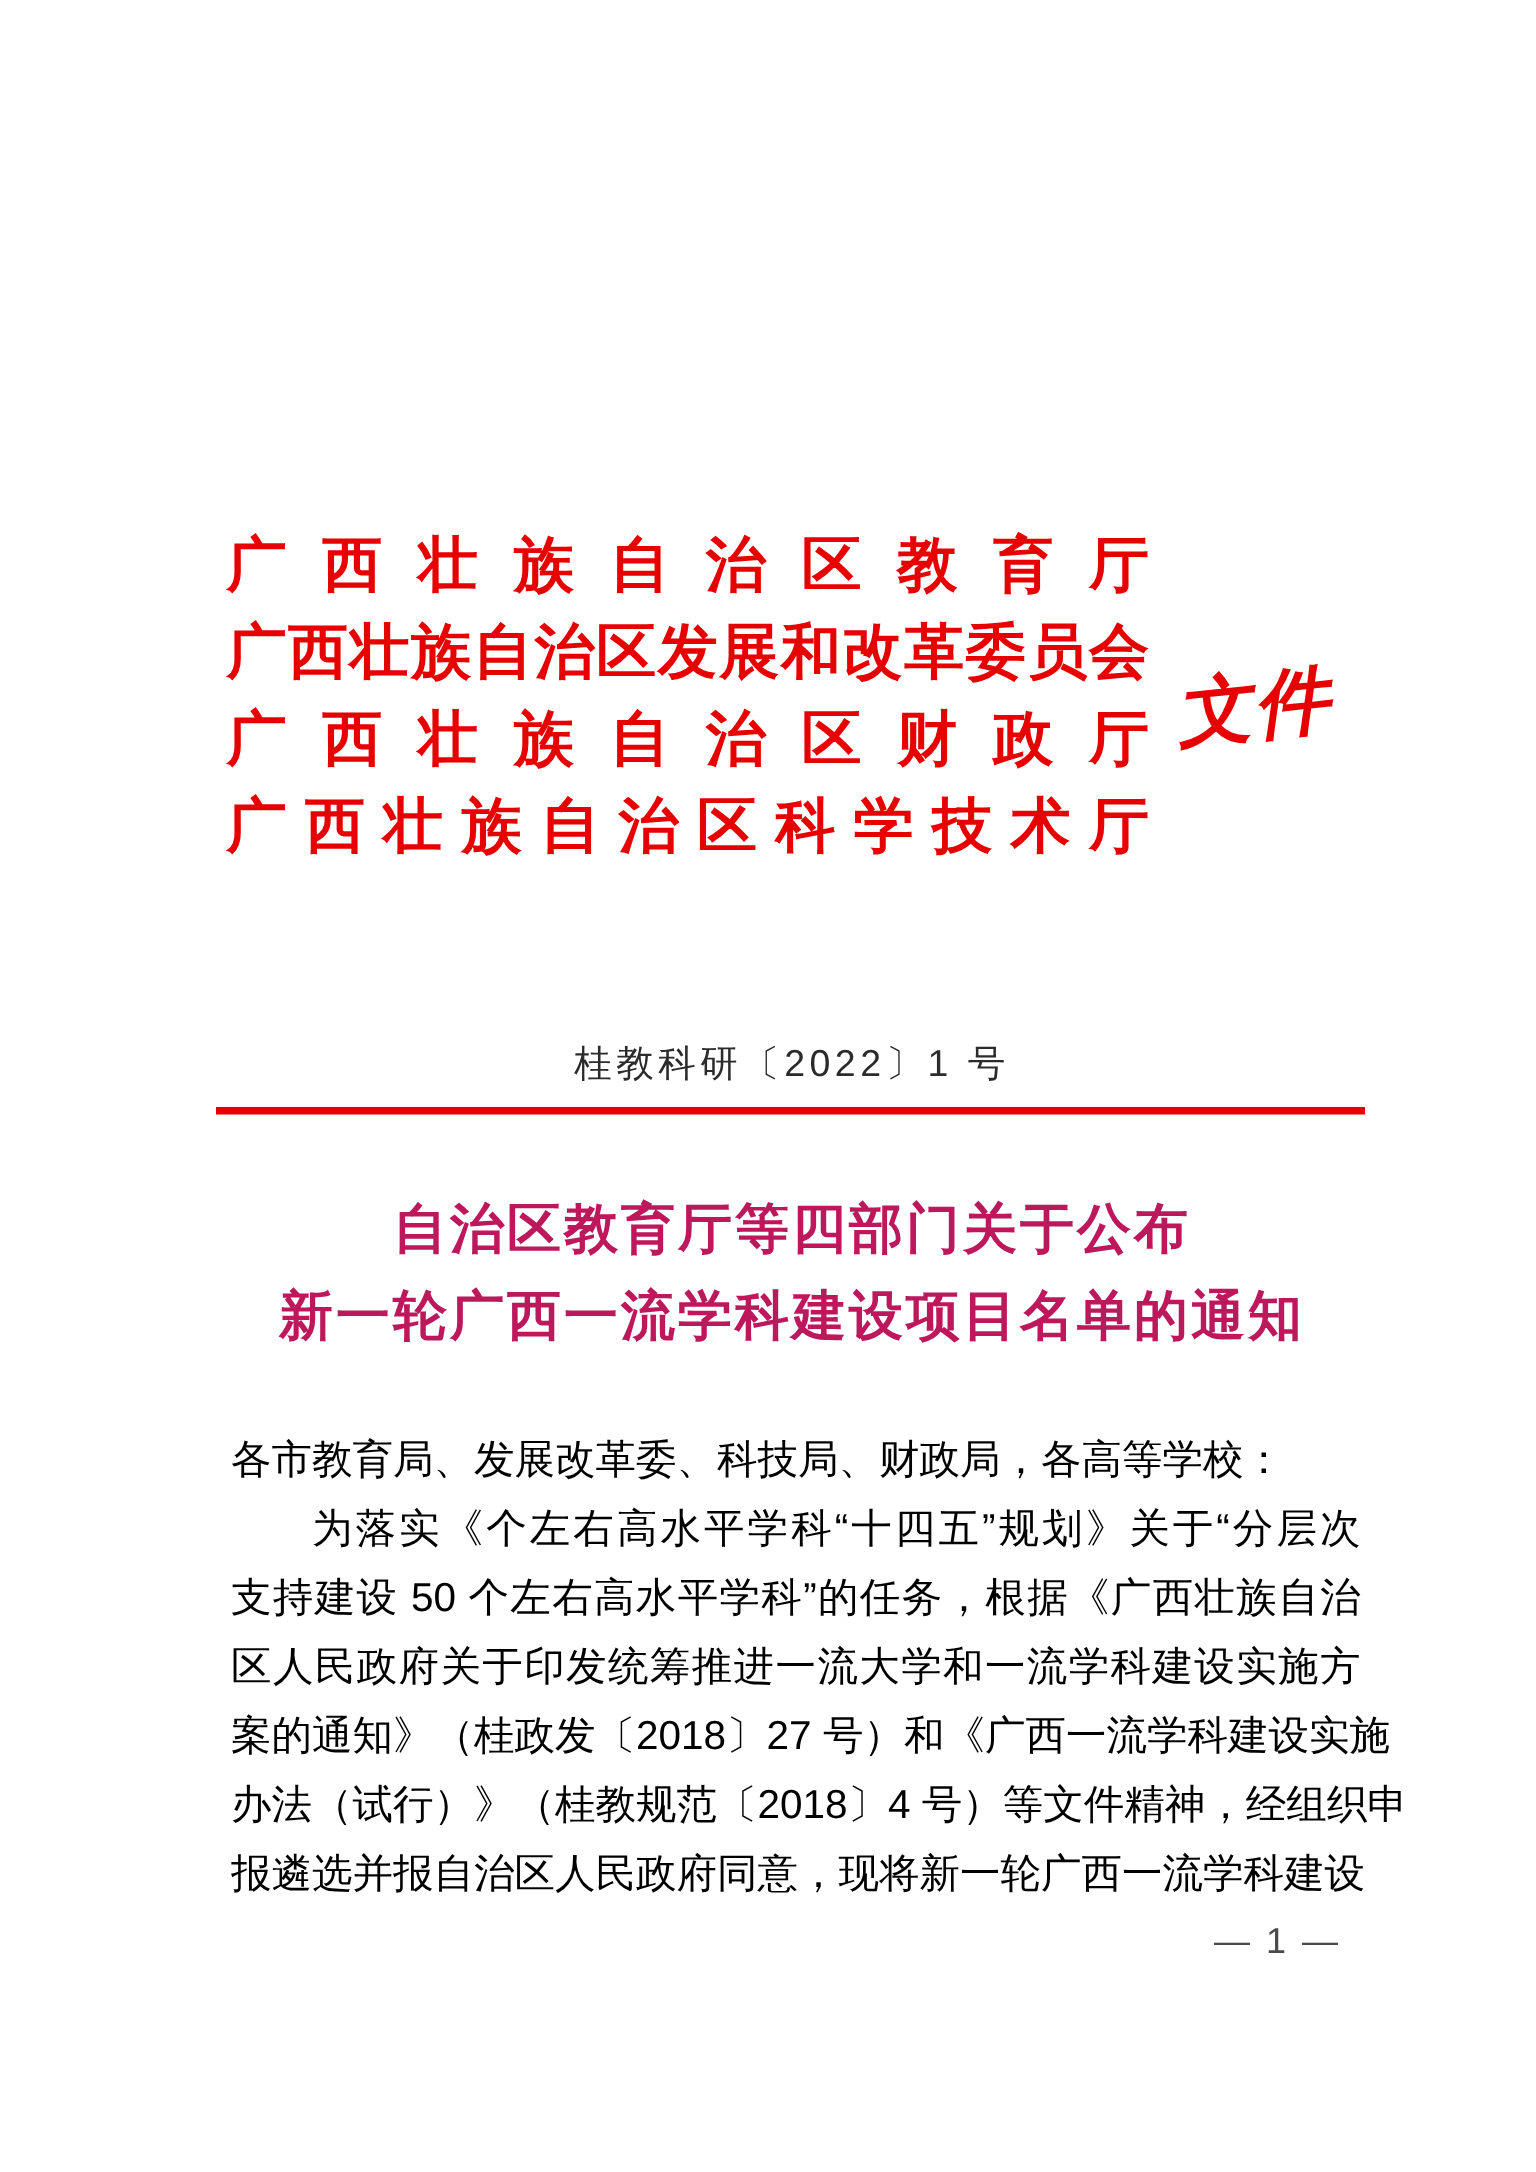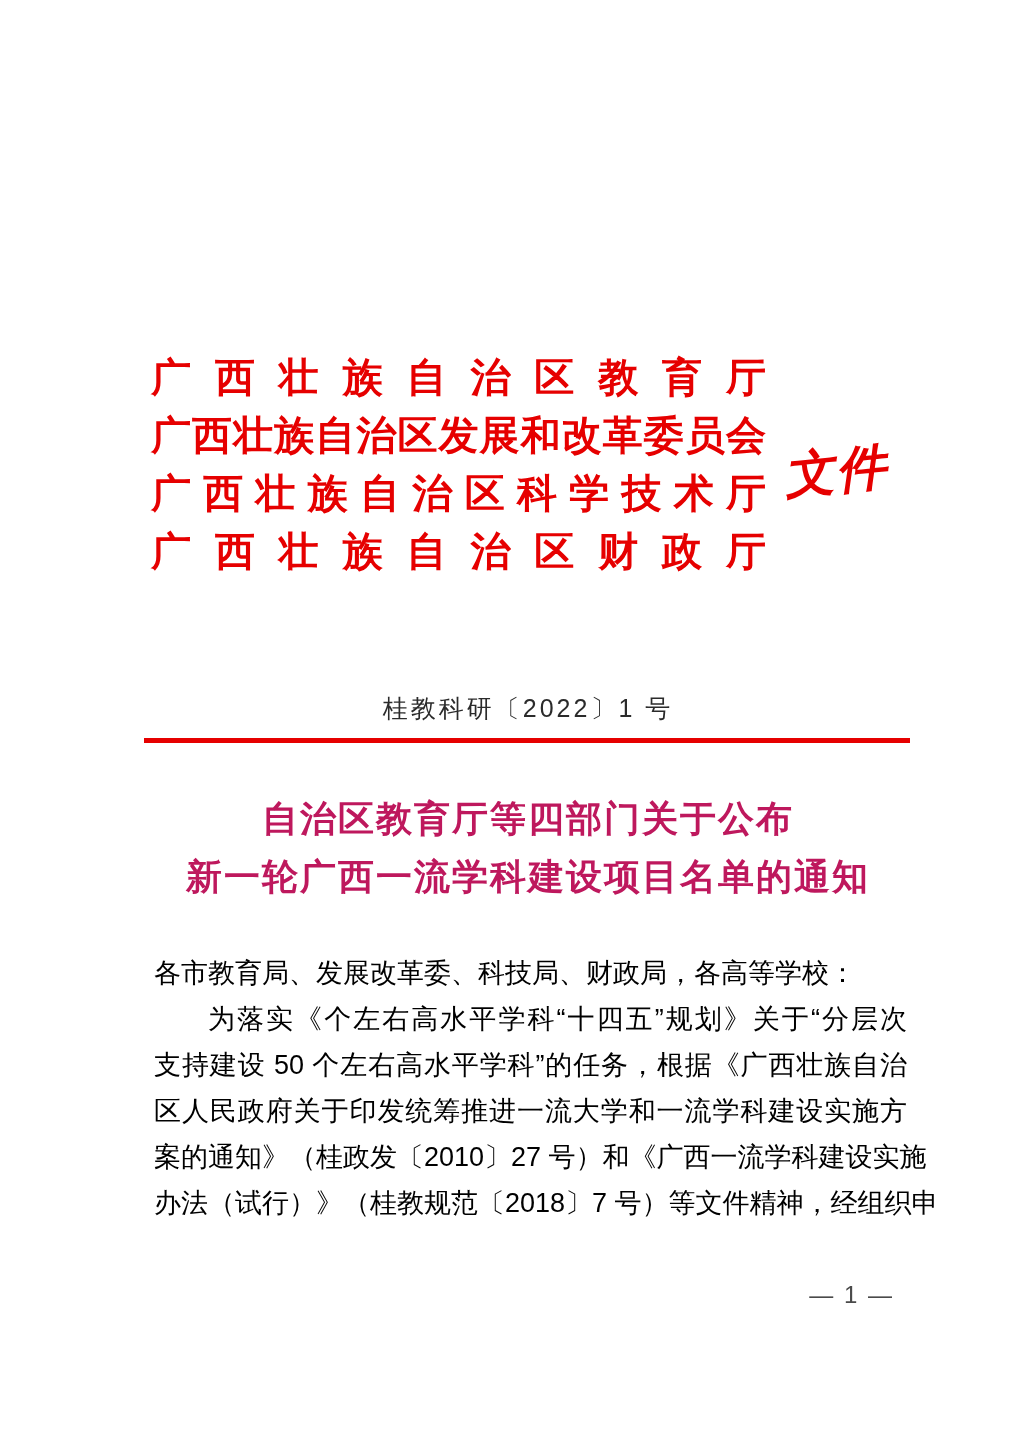--- a/index.html
+++ b/index.html
@@ -127,39 +127,40 @@
   }
 </style>
 </head>
 <body>
 
 <div class="page">
 
   <div class="agencies">
     <span class="agency-line">广西壮族自治区教育厅</span>
     <span class="agency-line">广西壮族自治区发展和改革委员会</span>
+    <span class="agency-line">广西壮族自治区财政厅</span>
     <span class="agency-line">广西壮族自治区科学技术厅</span>
-    <span class="agency-line">广西壮族自治区财政厅</span>
   </div>
 
   <div class="doc-label">文件</div>
 
   <div class="doc-number">桂教科研〔2022〕1 号</div>
 
   <div class="red-rule"></div>
 
   <h1 class="doc-title">
     <span class="title-line">自治区教育厅等四部门关于公布</span>
     <span class="title-line">新一轮广西一流学科建设项目名单的通知</span>
   </h1>
 
   <div class="doc-body">
     <span class="body-line">各市教育局、发展改革委、科技局、财政局，各高等学校：</span>
     <span class="body-line justified indent">为落实《个左右高水平学科“十四五”规划》关于“分层次</span>
     <span class="body-line justified">支持建设 50 个左右高水平学科”的任务，根据《广西壮族自治</span>
     <span class="body-line justified">区人民政府关于印发统筹推进一流大学和一流学科建设实施方</span>
-    <span class="body-line justified">案的通知》（桂政发〔2010〕27 号）和《广西一流学科建设实施</span>
-    <span class="body-line justified">办法（试行）》（桂教规范〔2018〕7 号）等文件精神，经组织申</span>
+    <span class="body-line justified">案的通知》（桂政发〔2018〕27 号）和《广西一流学科建设实施</span>
+    <span class="body-line justified">办法（试行）》（桂教规范〔2018〕4 号）等文件精神，经组织申</span>
+    <span class="body-line justified">报遴选并报自治区人民政府同意，现将新一轮广西一流学科建设</span>
   </div>
 
   <div class="page-number">— 1 —</div>
 
 </div>
 
 </body></html>

